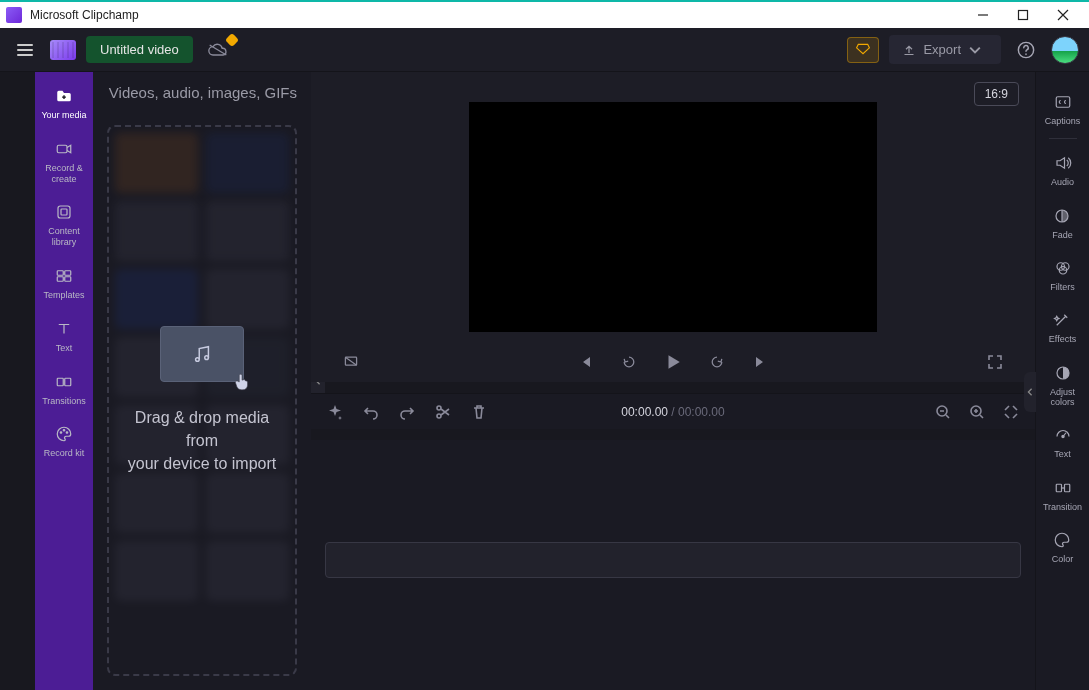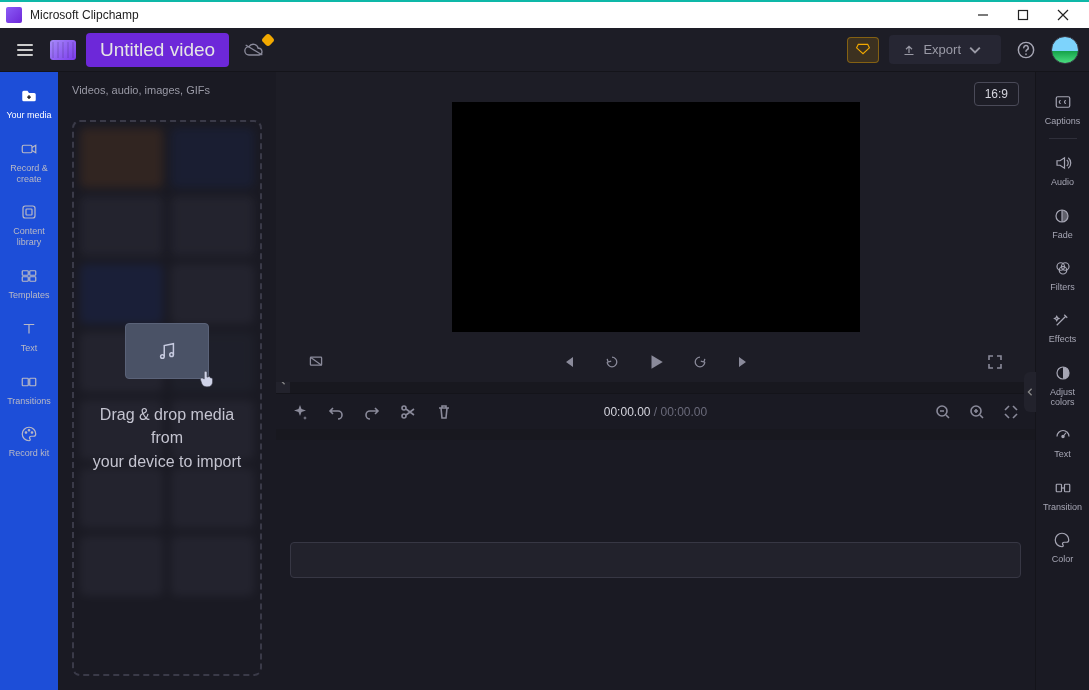--- a/index.html
+++ b/index.html
@@ -16,48 +16,48 @@
   
   .app { width: 1089px; height: 662px; background: #18181f; display: flex; flex-direction: column; }
 
   
   .toolbar { height: 44px; background: #1d1d26; display: flex; align-items: center; padding: 0 10px; gap: 10px; border-bottom: 1px solid #14141a; }
   .tb-btn { height: 30px; min-width: 30px; border-radius: 4px; display: flex; align-items: center; justify-content: center; color: #ccc; background: transparent; }
   .hamburger { flex-direction: column; gap: 3px; }
   .hamburger div { width: 16px; height: 2px; background: #ccc; border-radius: 1px; }
   .film-icon { width: 26px; height: 20px; background: linear-gradient(135deg, #a78bfa, #7c3aed); border-radius: 3px; position: relative; overflow: hidden; }
   .film-icon::before { content: ""; position: absolute; top: 2px; bottom: 2px; left: 2px; right: 2px; background: repeating-linear-gradient(90deg, rgba(0,0,0,0.25) 0 2px, transparent 2px 5px); opacity: .4; }
-  .proj-name { background: #6d28d9; color: #e5e5e5; font-size: 19px; padding: 6px 14px; border-radius: 4px; }
+  .proj-name { background: #14532d; color: #e5e5e5; font-size: 13px; padding: 6px 14px; border-radius: 4px; }
   .cloud-off { position: relative; width: 22px; height: 22px; display: flex; align-items: center; justify-content: center; }
   .cloud-off svg { width: 20px; height: 14px; }
   .cloud-badge { position: absolute; top: -4px; right: -4px; width: 10px; height: 10px; background: #f2a900; border-radius: 3px; transform: rotate(45deg); }
   .tb-spacer { flex: 1; }
   .premium { background: rgba(242,169,0,0.15); border: 1px solid rgba(242,169,0,0.4); padding: 4px 8px; border-radius: 4px; font-size: 14px; color: #f2a900; }
   .export-btn { background: #262633; color: #9a9aa6; font-size: 13px; padding: 7px 20px 7px 14px; border-radius: 4px; display: flex; align-items: center; gap: 8px; }
   .export-btn svg { width: 12px; height: 12px; }
   .help-btn svg { width: 18px; height: 18px; }
   .avatar { width: 28px; height: 28px; border-radius: 50%; background: linear-gradient(to bottom, #7dd3fc 0%, #7dd3fc 55%, #16a34a 55%, #4ade80 100%); border: 1px solid #3a3a46; }
 
   
   .body { flex: 1; display: flex; min-height: 0; }
 
   
-  .rail { width: 58px; background: #1d4ed8; display: flex; flex-direction: column; padding-top: 6px; }
+  .rail { width: 58px; background: #4c1d95; display: flex; flex-direction: column; padding-top: 6px; margin-left: 35px; }
   .rail-item { display: flex; flex-direction: column; align-items: center; padding: 8px 2px 10px; color: #b9b9c5; font-size: 9px; text-align: center; line-height: 1.2; cursor: default; }
   .rail-item.active { color: #fff; }
   .rail-item .icon { height: 20px; display: flex; align-items: center; justify-content: center; margin-bottom: 4px; }
   .rail-item svg { width: 18px; height: 18px; stroke: currentColor; fill: none; stroke-width: 1.6; }
 
   
   .media-panel { width: 218px; background: #1a1a23; display: flex; flex-direction: column; padding: 12px 14px 14px; position: relative; }
   .import-group { display: flex; gap: 0; margin-bottom: 10px; }
   .import-btn { flex: 1; background: #5a4ff3; color: #fff; font-size: 13px; font-weight: 600; height: 30px; border: none; border-radius: 4px 0 0 4px; }
   .import-dd { width: 26px; background: #4c42e0; border-radius: 0 4px 4px 0; display: flex; align-items: center; justify-content: center; color: #fff; border-left: 1px solid rgba(0,0,0,0.2); }
   .import-dd svg { width: 10px; height: 10px; }
-  .hint { font-size: 11px; color: #9a9aa6; text-align: left; margin-bottom: 24px; }
+  .hint { font-size: 15px; color: #9a9aa6; text-align: right; margin-bottom: 24px; }
   .dropzone { flex: 1; border: 2px dashed #3a3a48; border-radius: 8px; display: flex; flex-direction: column; align-items: center; justify-content: center; padding: 12px; position: relative; overflow: hidden; }
   .dz-bg { position: absolute; inset: 6px; display: grid; grid-template-columns: 1fr 1fr; grid-auto-rows: 60px; gap: 8px; filter: blur(4px); opacity: 0.15; z-index: 0; }
   .dz-bg div { background: #5a5a70; border-radius: 6px; }
   .dz-bg div:nth-child(1){background:#b5651d;} .dz-bg div:nth-child(2){background:#1e3a8a;} .dz-bg div:nth-child(5){background:#1e40af;} .dz-bg div:nth-child(8){background:#374151;}
   .dz-inner { position: relative; z-index: 1; display: flex; flex-direction: column; align-items: center; }
   .dz-card { width: 84px; height: 56px; background: #4a5266; border-radius: 4px; display: flex; align-items: center; justify-content: center; position: relative; margin-bottom: 24px; border: 1px solid #5a6278; }
   .dz-card svg.note { width: 22px; height: 22px; stroke: #c7cbe0; fill: none; stroke-width: 1.6; }
   .dz-hand { position: absolute; bottom: -12px; right: -10px; width: 22px; height: 22px; }
   .dz-hand svg { width: 22px; height: 22px; fill: #cfd3e8; stroke: #3a3a48; stroke-width: 0.6; }
   .dz-text { font-size: 16px; color: #c4c4d0; text-align: center; line-height: 1.45; max-width: 160px; }

